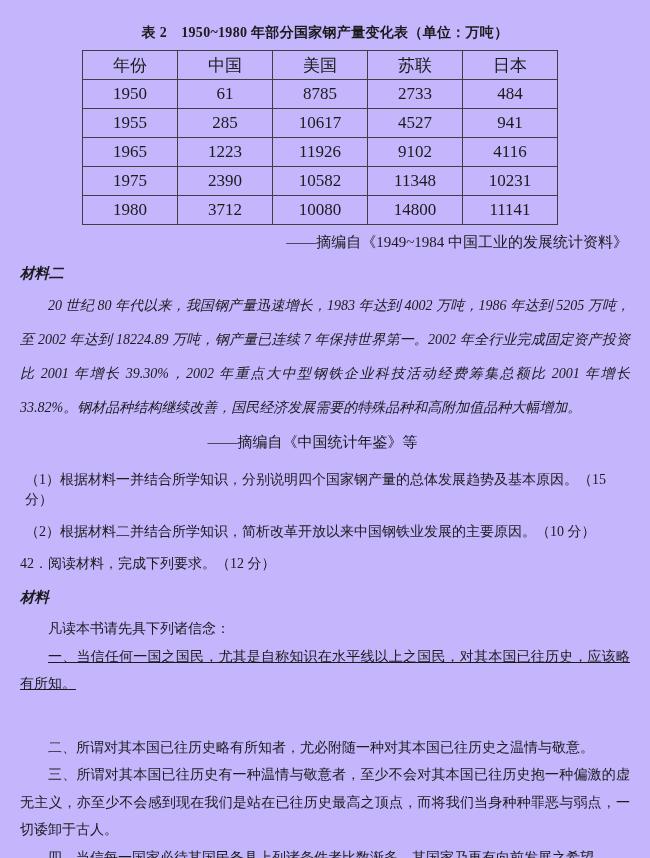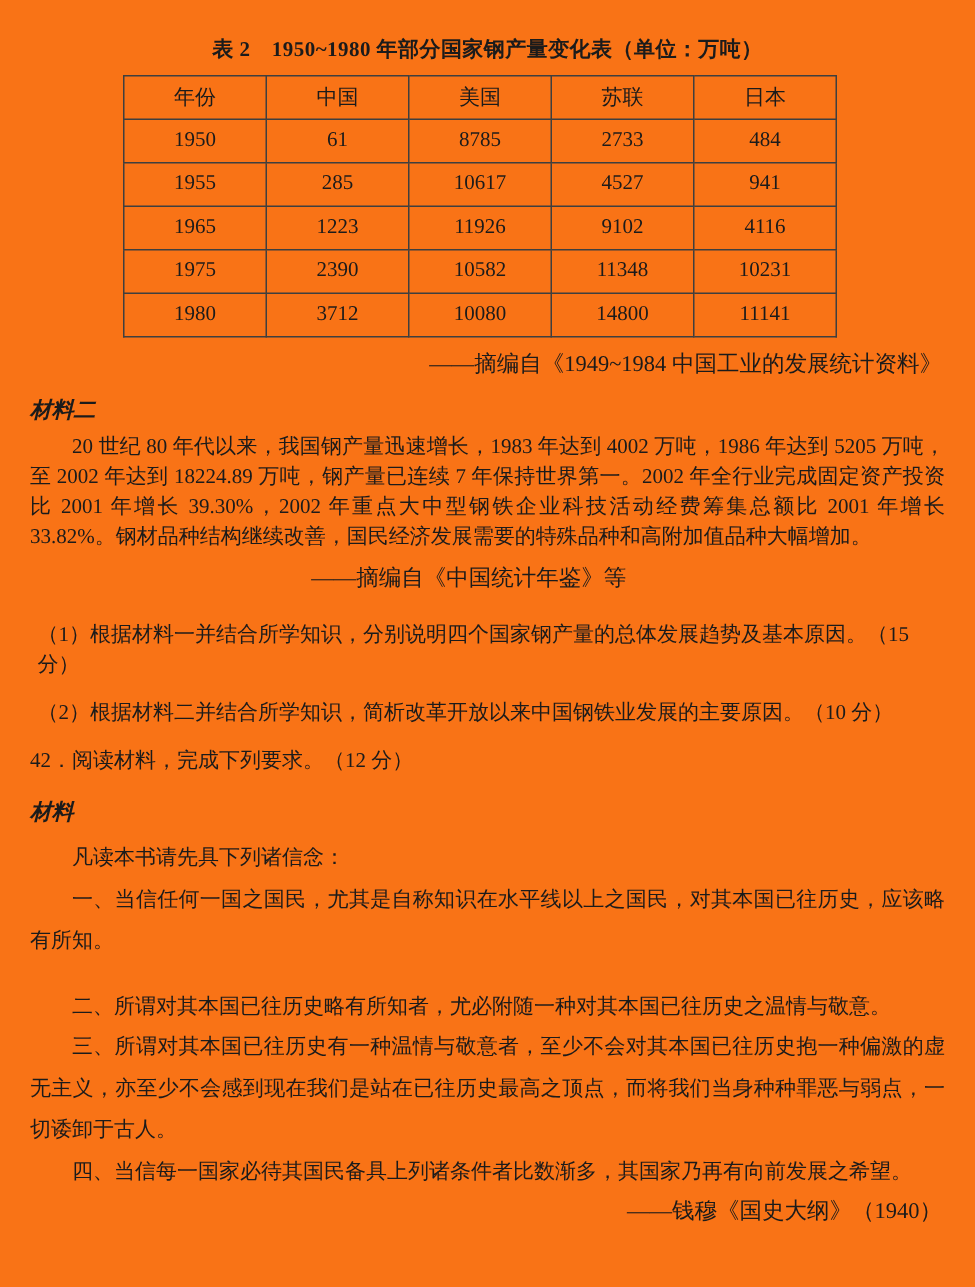--- a/index.html
+++ b/index.html
@@ -12,84 +12,85 @@
     height: 858px;
     color: #1b1b1b;
     font-family: "Liberation Serif", "DejaVu Serif", serif;
     font-size: 14px;
   }
   .page {
     position: relative;
     width: 650px;
     height: 858px;
     overflow: hidden;
-    background: #f97316;
+    background: #c4b5fd;
   }
   .doc-title {
     margin: 24px 20px 8px;
     text-align: center;
     font-weight: 700;
     font-size: 14px;
     letter-spacing: 0.3px;
   }
   table.steel {
     border-collapse: collapse;
     margin-left: 82px;
     width: 476px;
     table-layout: fixed;
   }
   table.steel th, table.steel td {
     border: 1px solid #3f3f3f;
     text-align: center;
     vertical-align: middle;
     height: 28px;
     padding: 0;
-    font-size: 14px;
+    font-size: 17px;
     font-weight: 400;
   }
   .src {
     text-align: right;
     font-size: 15px;
   }
   .src-1 { margin: 8px 22px 0 0; }
   .src-2 { margin: 4px 25px 0 0; line-height: 27px; text-align: center; }
   .src-3 { margin: 0 22px 0 0; line-height: 27.5px; }
   .mat-head {
     font-family: "Liberation Sans", "DejaVu Sans", sans-serif;
     font-weight: 700;
     font-size: 14.5px;
     margin: 12px 0 0 20px;
     font-style: italic;
   }
   .mat-head-2 { margin-top: 14px; }
   .para {
     margin: 6px 20px 0;
-    line-height: 20px;
+    line-height: 34px;
     text-indent: 2em;
     text-align: justify;
+    font-style: italic;
   }
   .q {
     margin: 14px 20px 0 25px;
     line-height: 20px;
   }
   .q-2 { margin-top: 12px; }
   .q42-head {
     margin: 12px 20px 13px 20px;
     line-height: 20px;
   }
   .beliefs {
     margin: 8px 20px 0;
     line-height: 27.5px;
   }
   .belief-p {
     margin: 0;
     text-indent: 2em;
     text-align: justify;
   }
-  .gap-after { margin-bottom: 16px; }
+  .gap-after { margin-bottom: 36px; text-decoration: underline; }
 </style>
 </head>
 <body>
 
 <div class="page">
 
   <div class="doc-title">表 2　1950~1980 年部分国家钢产量变化表（单位：万吨）</div>
 
   <table class="steel">
     <thead>

